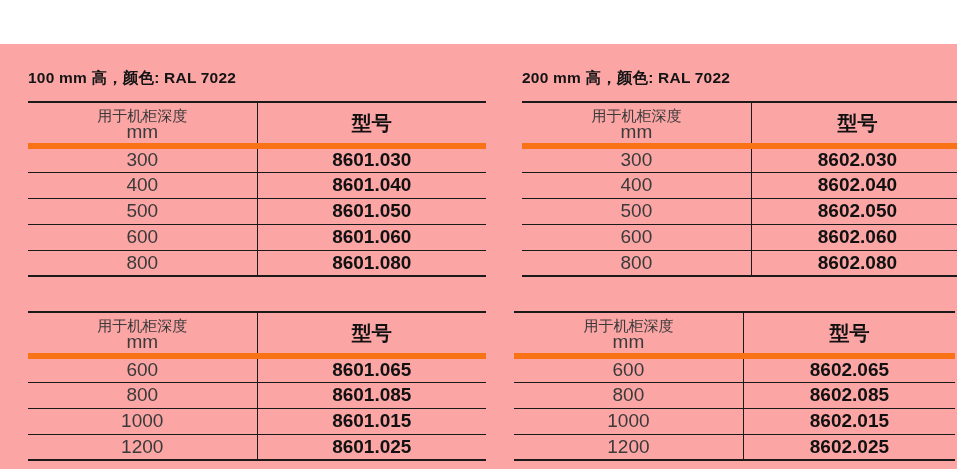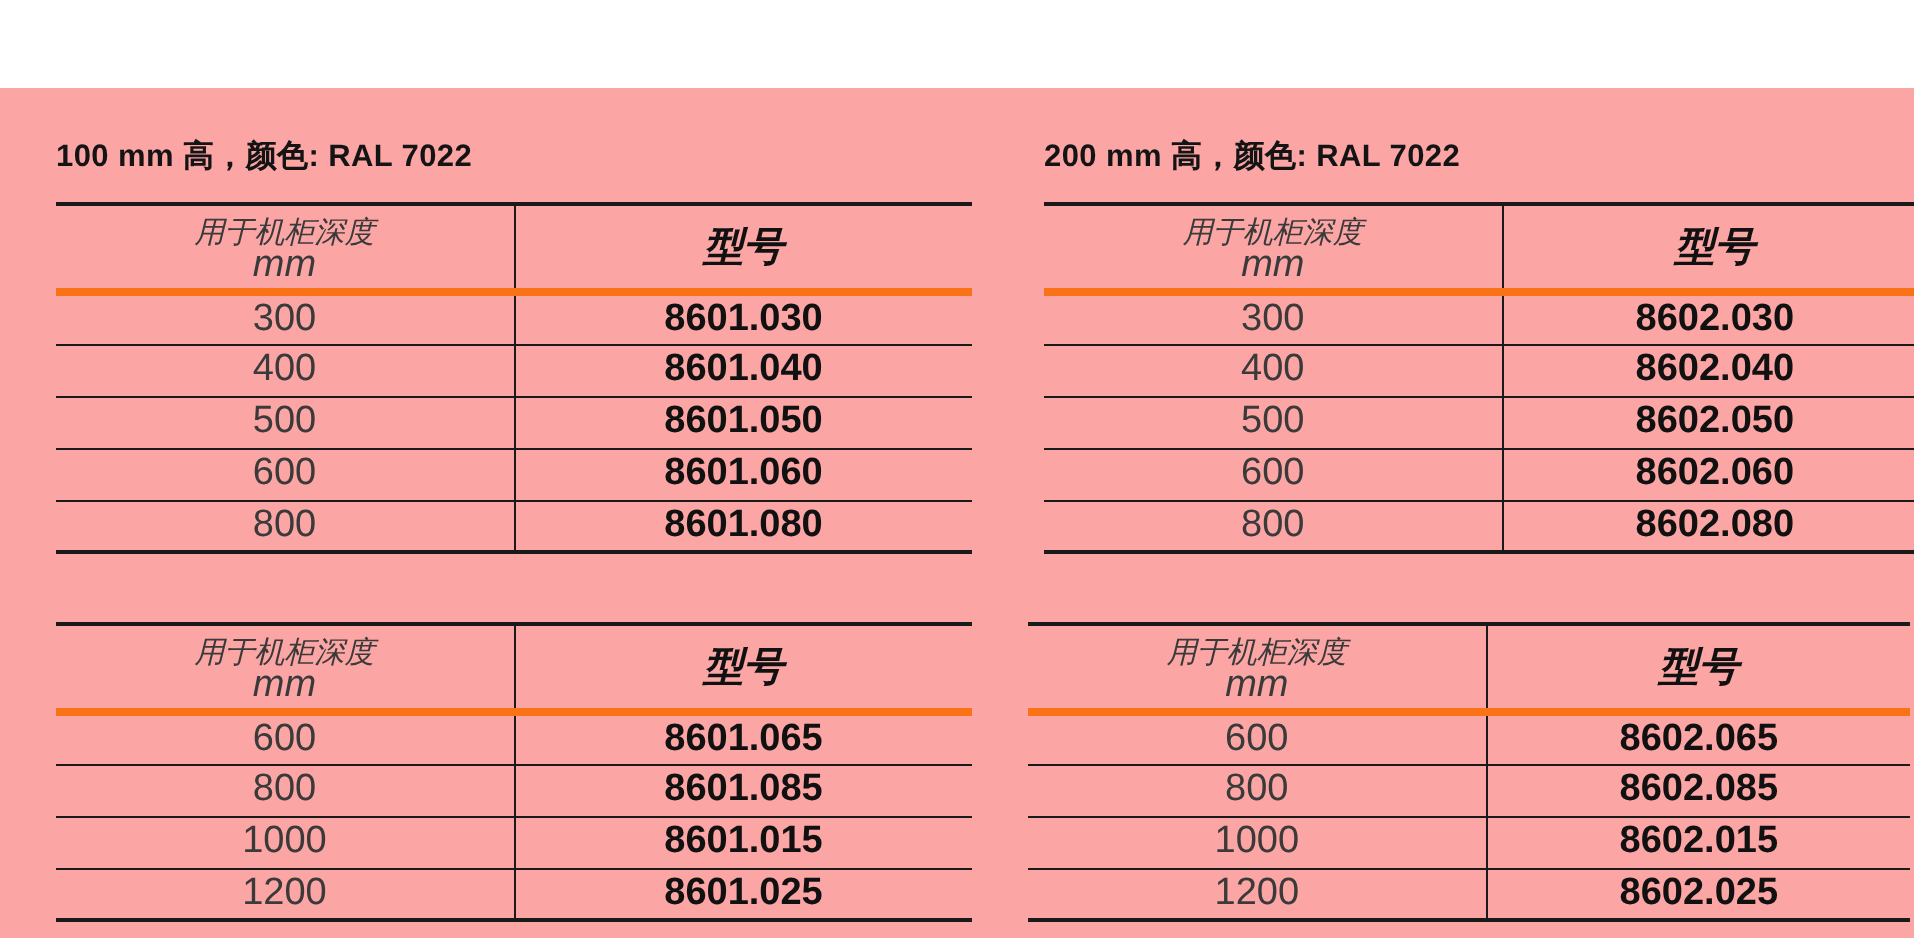--- a/index.html
+++ b/index.html
@@ -38,24 +38,23 @@
   .spec-table th, .spec-table td {
     text-align: center;
     vertical-align: middle;
     padding: 0;
   }
   .spec-table th.c1 { width: 50%; }
   .b2 .spec-table th.c1, .b4 .spec-table th.c1 { width: 52%; }
   .spec-table th.c1, .spec-table td.depth { border-right: 1px solid #1a1a1a; }
 
   .spec-table thead th {
-    border-bottom: 4px solid #f97316;
+    border-bottom: 6px solid #f97316;
     height: 44px;
     font-weight: normal;
-    font-style: italic;
   }
   .spec-table th.c1 { color: #3a3a3a; }
   .hdr-line1 { display: block; font-size: 15px; line-height: 17px; }
   .hdr-line2 { display: block; font-size: 19px; line-height: 15px; }
   .spec-table th.c2 { font-weight: bold; font-size: 20px; color: #111111; }
 
   .spec-table tbody td { height: 26px; font-size: 19px; }
   .spec-table tbody tr + tr td { border-top: 1px solid #1a1a1a; }
   .spec-table td.depth { color: #3a3a3a; }
   .spec-table td.model { font-weight: bold; color: #111111; }

